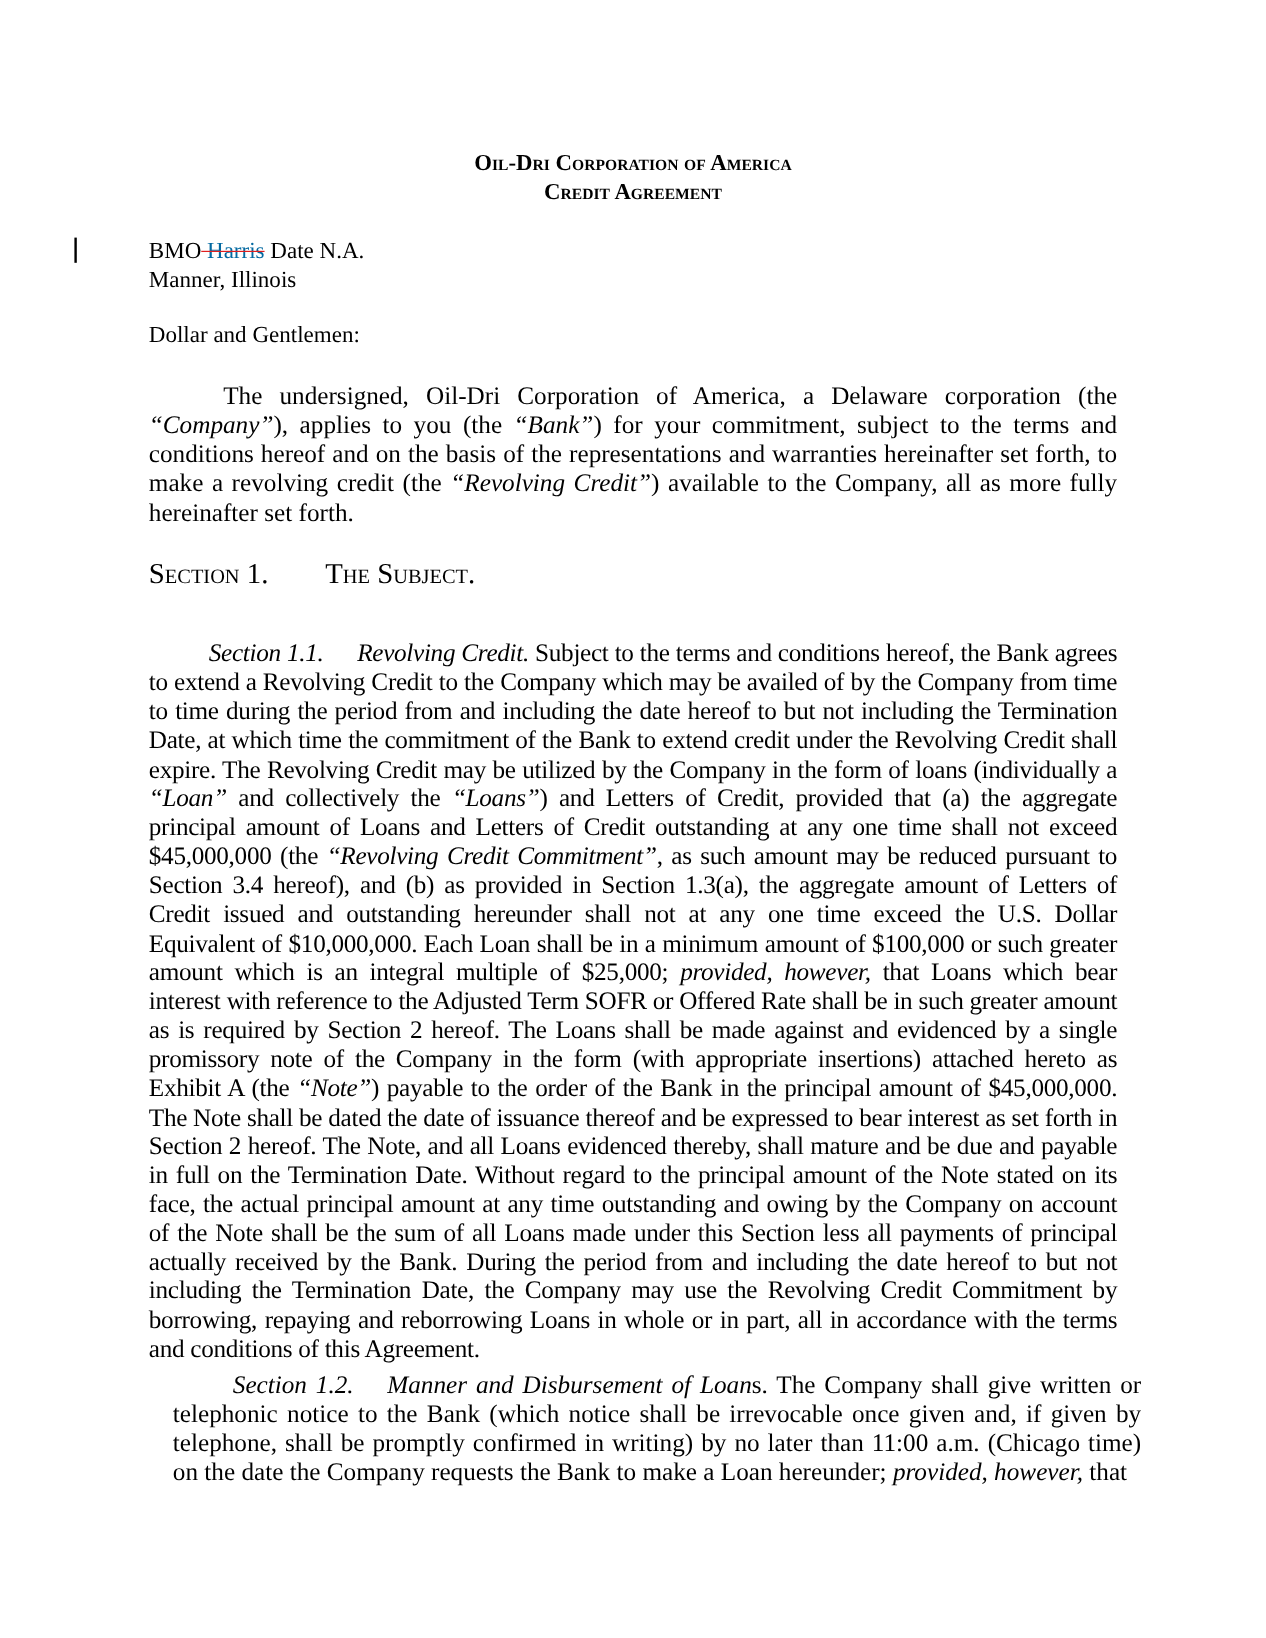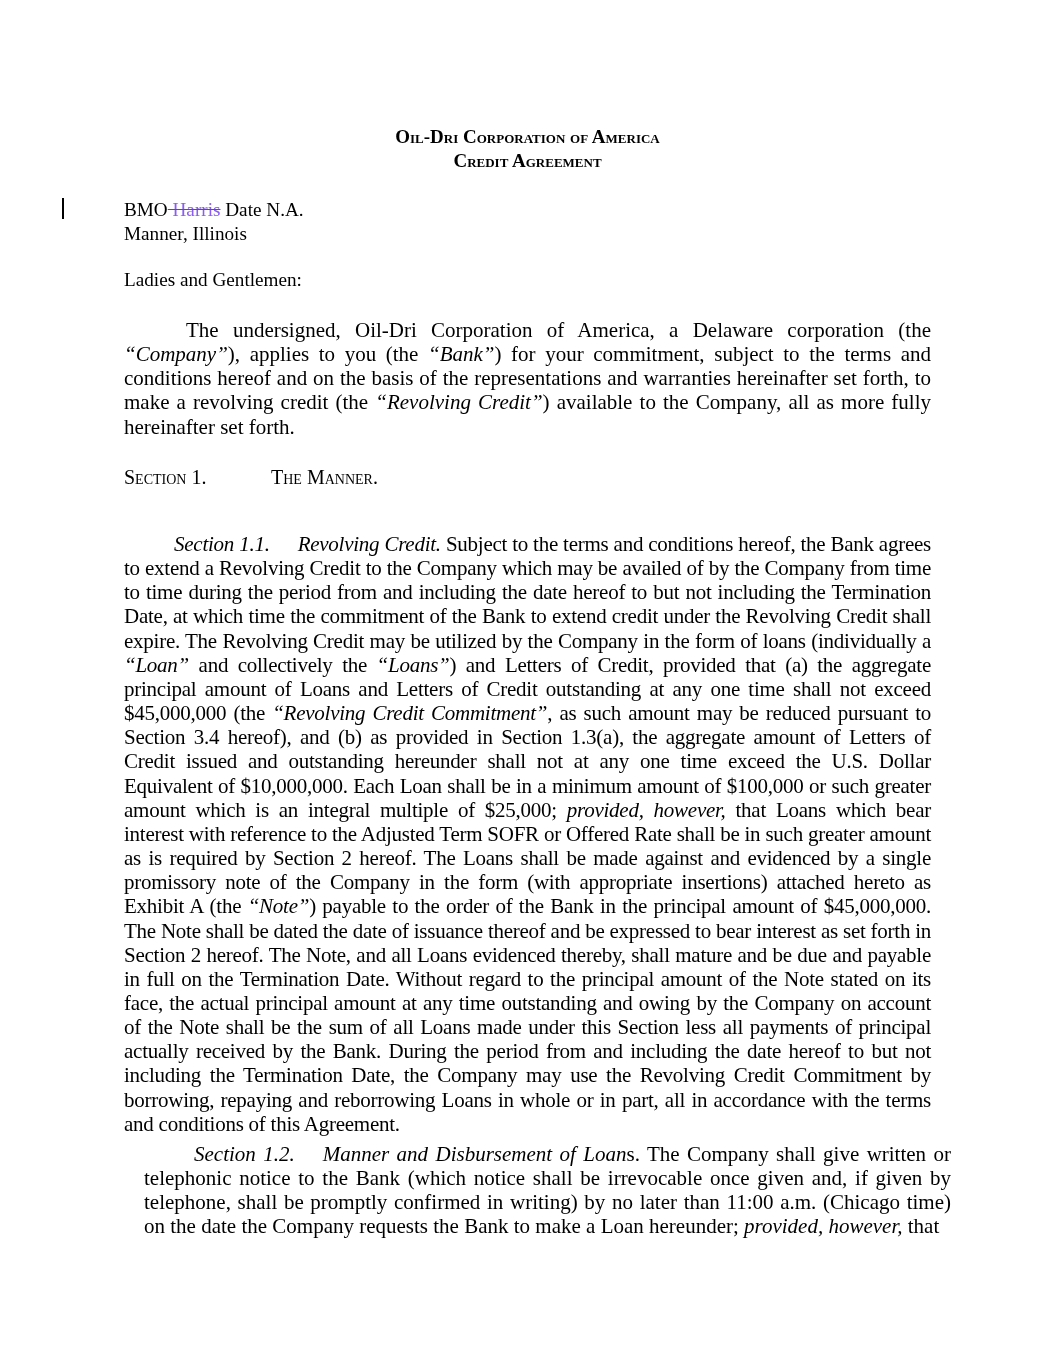--- a/index.html
+++ b/index.html
@@ -7,48 +7,48 @@
          font-family: "Liberation Serif", "DejaVu Serif", serif; color: #000; }
   .page { position: absolute; left: 0; top: 0; width: 1055px; height: 1365px; }
   .title { position: absolute; left: 0; width: 1055px; text-align: center;
            font-weight: bold; font-variant: small-caps; font-size: 19px; letter-spacing: 0; }
   .t1 { top: 126px; }
   .t2 { top: 150px; }
   .revbar { position: absolute; left: 62px; top: 198px; width: 2px; height: 21px; background: #000; }
   .addr { position: absolute; left: 124px; font-size: 19.2px; line-height: 24px; }
   .addr1 { top: 198px; }
   .addr2 { top: 222px; }
-  .del { color: #8b5cf6; text-decoration: line-through; text-decoration-color: #e02020; }
+  .del { color: #0369a1; text-decoration: line-through; text-decoration-color: #e02020; }
   .salute { position: absolute; left: 124px; top: 269px; font-size: 19.2px; }
   .para { position: absolute; left: 124px; width: 807px; font-size: 21px; line-height: 24.15px;
           text-align: justify; }
   .p-intro { top: 318px; text-indent: 62px; }
-  .sec-head { position: absolute; left: 124px; top: 466px; font-size: 20px; font-variant: small-caps; }
+  .sec-head { position: absolute; left: 124px; top: 466px; font-size: 24px; font-variant: small-caps; }
   .sec-head .sec-title { position: absolute; left: 147px; white-space: nowrap; }
   .p-11 { top: 532px; text-indent: 50px; letter-spacing: -0.25px; }
   .p-12 { top: 1142px; text-indent: 50px; margin-left: 20px; }
   .it { font-style: italic; }
   .gap { display: inline-block; width: 28px; }
 </style>
 </head>
 <body>
 
 <div class="page">
 
   <div class="title t2">Credit Agreement</div>
   <div class="title t1">Oil-Dri Corporation of America</div>
 
   <div class="revbar"></div>
 
   <div class="addr addr1"><span>BMO</span><span class="del"> Harris</span><span> Date N.A.</span></div>
   <div class="addr addr2">Manner, Illinois</div>
 
-  <div class="salute">Ladies and Gentlemen:</div>
+  <div class="salute">Dollar and Gentlemen:</div>
 
   <div class="para p-intro"><span>The undersigned, Oil-Dri Corporation of America, a Delaware corporation (the </span><span class="it">“Company”</span><span>), applies to you (the </span><span class="it">“Bank”</span><span>) for your commitment, subject to the terms and conditions hereof and on the basis of the representations and warranties hereinafter set forth, to make a revolving credit (the </span><span class="it">“Revolving Credit”</span><span>) available to the Company, all as more fully hereinafter set forth.</span></div>
 
-  <div class="sec-head"><span>Section 1.</span><span class="sec-title">The Manner.</span></div>
+  <div class="sec-head"><span>Section 1.</span><span class="sec-title">The Subject.</span></div>
 
   <div class="para p-11"><span class="it">Section 1.1.</span><span class="gap"></span><span class="it">Revolving Credit.</span><span> Subject to the terms and conditions hereof, the Bank agrees to extend a Revolving Credit to the Company which may be availed of by the Company from time to time during the period from and including the date hereof to but not including the Termination Date, at which time the commitment of the Bank to extend credit under the Revolving Credit shall expire.  The Revolving Credit may be utilized by the Company in the form of loans (individually a </span><span class="it">“Loan”</span><span> and collectively the </span><span class="it">“Loans”</span><span>) and Letters of Credit, provided that (a) the aggregate principal amount of Loans and Letters of Credit outstanding at any one time shall not exceed $45,000,000 (the </span><span class="it">“Revolving Credit Commitment”</span><span>, as such amount may be reduced pursuant to Section 3.4 hereof), and (b) as provided in Section 1.3(a), the aggregate amount of Letters of Credit issued and outstanding hereunder shall not at any one time exceed the U.S. Dollar Equivalent of $10,000,000.  Each Loan shall be in a minimum amount of $100,000 or such greater amount which is an integral multiple of $25,000; </span><span class="it">provided, however,</span><span> that Loans which bear interest with reference to the Adjusted Term SOFR or Offered Rate shall be in such greater amount as is required by Section 2 hereof.  The Loans shall be made against and evidenced by a single promissory note of the Company in the form (with appropriate insertions) attached hereto as Exhibit A (the </span><span class="it">“Note”</span><span>) payable to the order of the Bank in the principal amount of $45,000,000. The Note shall be dated the date of issuance thereof and be expressed to bear interest as set forth in Section 2 hereof.  The Note, and all Loans evidenced thereby, shall mature and be due and payable in full on the Termination Date.  Without regard to the principal amount of the Note stated on its face, the actual principal amount at any time outstanding and owing by the Company on account of the Note shall be the sum of all Loans made under this Section less all payments of principal actually received by the Bank.  During the period from and including the date hereof to but not including the Termination Date, the Company may use the Revolving Credit Commitment by borrowing, repaying and reborrowing Loans in whole or in part, all in accordance with the terms and conditions of this Agreement.</span></div>
 
   <div class="para p-12"><span class="it">Section 1.2.</span><span class="gap"></span><span class="it">Manner and Disbursement of Loan</span><span>s.</span><span>  The Company shall give written or telephonic notice to the Bank (which notice shall be irrevocable once given and, if given by telephone, shall be promptly confirmed in writing) by no later than 11:00 a.m. (Chicago time) on the date the Company requests the Bank to make a Loan hereunder; </span><span class="it">provided, however,</span><span> that</span></div>
 
 </div>
 
 </body></html>

